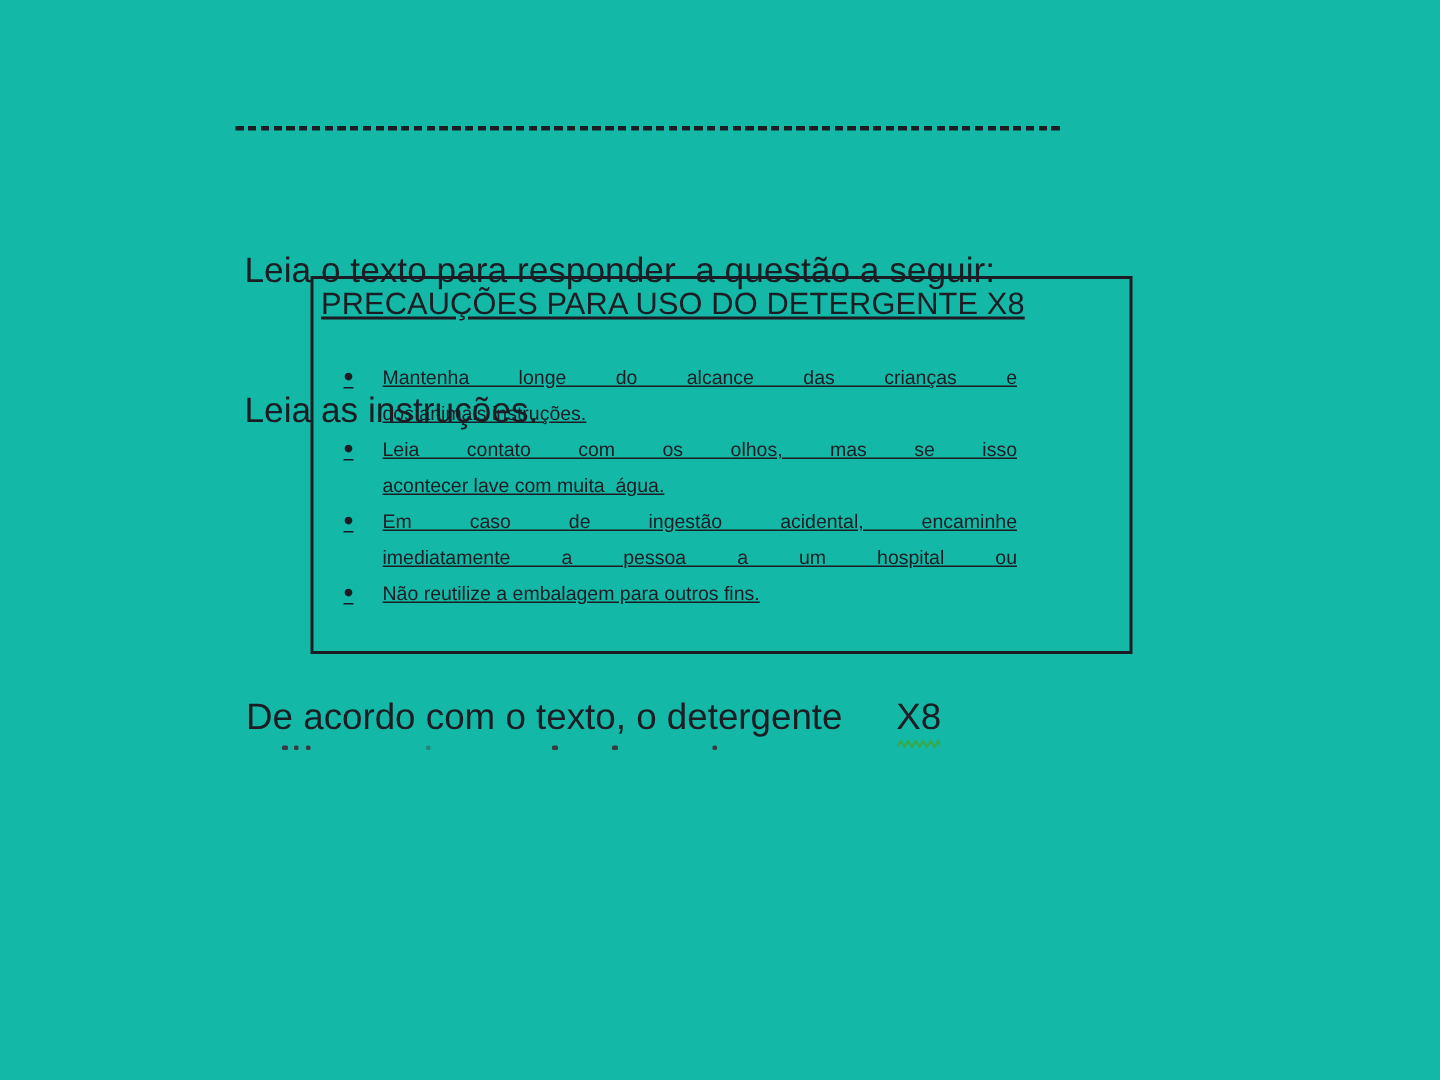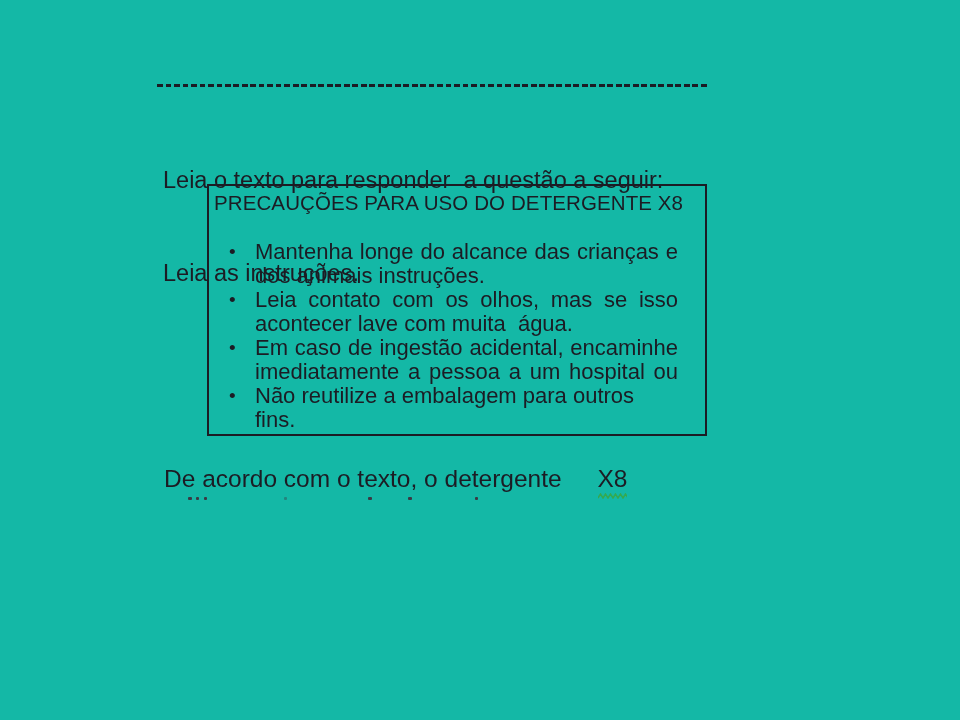--- a/index.html
+++ b/index.html
@@ -9,32 +9,32 @@
   }
   .dashed-sep {
     position:absolute; left:157px; top:84px; width:552px; height:3px;
     background:repeating-linear-gradient(90deg,#1c1c24 0 5.5px, transparent 5.5px 8.5px);
   }
   .intro {
     position:absolute; left:163px; top:103px;
     font-size:23.5px; line-height:31px; white-space:pre-wrap;
   }
   .precautions-box {
-    position:absolute; left:207px; top:184px; width:500px; height:252px;
-    border:2px solid #1c1c24; box-sizing:border-box; overflow:hidden;
+    position:absolute; left:207px; top:184px; width:548px; height:252px;
+    border:2px solid #1c1c24; box-sizing:border-box; overflow:hidden;text-decoration:underline;
   }
   .box-title {
     margin:4px 0 0 5px; font-size:20.5px; line-height:26px;
     white-space:nowrap; letter-spacing:0.1px;
   }
   .box-spacer { height:24px; }
   .bullets { margin-left:20px; }
   .bullet { display:flex; }
   .bullet-marker { width:26px; font-size:19px; line-height:24px; flex:0 0 26px; }
-  .bullet-text { width:423px; font-size:22px; line-height:24px; }
+  .bullet-text { width:423px; font-size:13px; line-height:24px; }
   .bline { white-space:pre-wrap; }
   .bline.j { white-space:normal; text-align:justify; text-align-last:justify; text-justify:inter-word; }
   .question {
     position:absolute; left:164px; top:464px;
     font-size:24.5px; line-height:30px; white-space:pre;
   }
   .misspelled { position:relative; display:inline-block;margin-left:29px; }
   .squiggle {
     position:absolute; left:0; bottom:-5px; width:100%; height:6px;
     stroke:#35a94f; fill:none; stroke-width:1.7;

